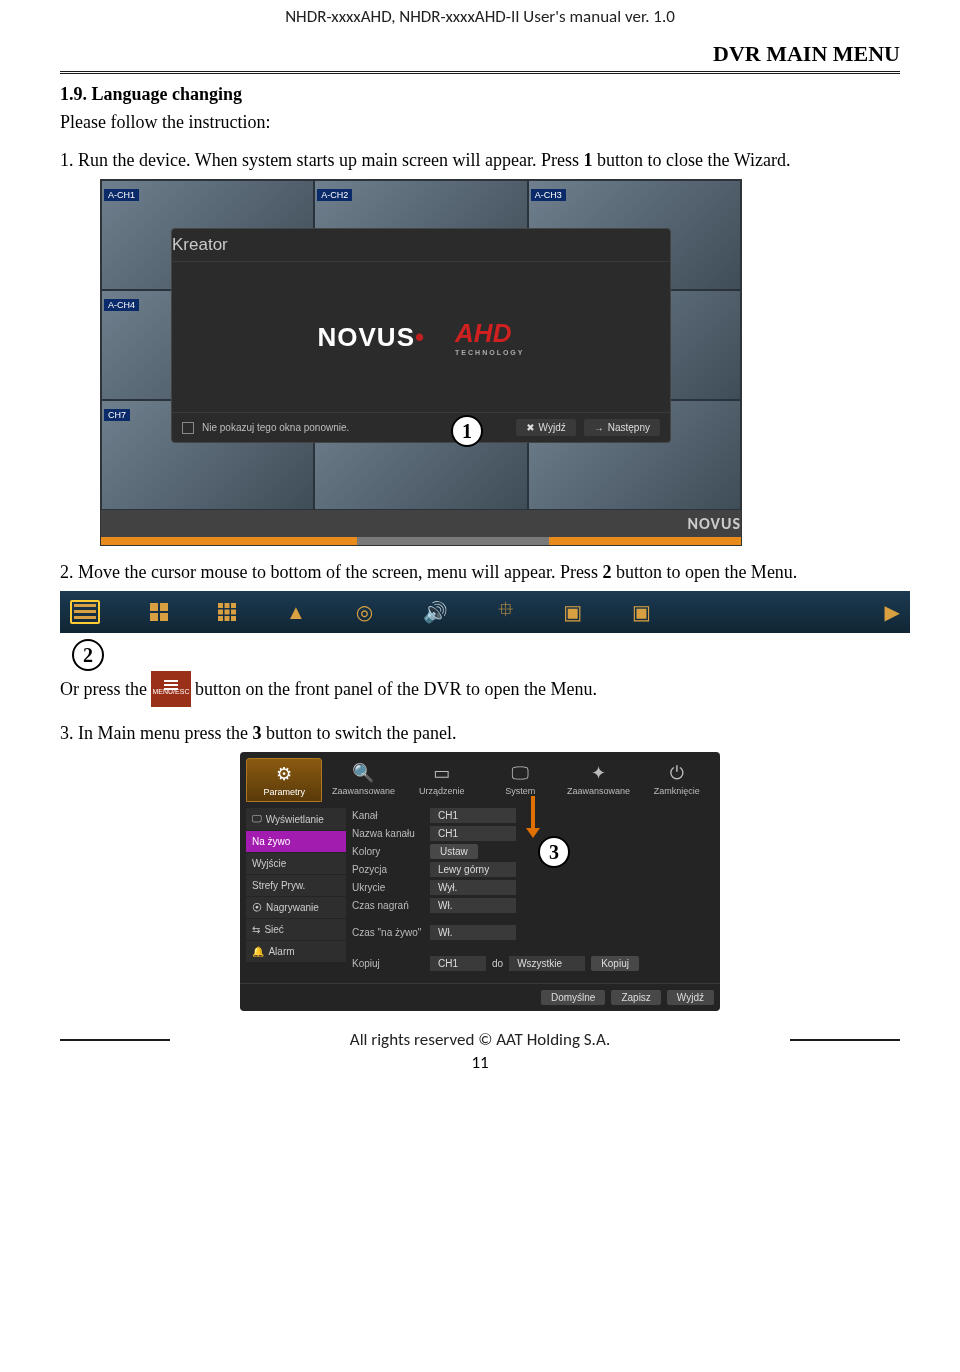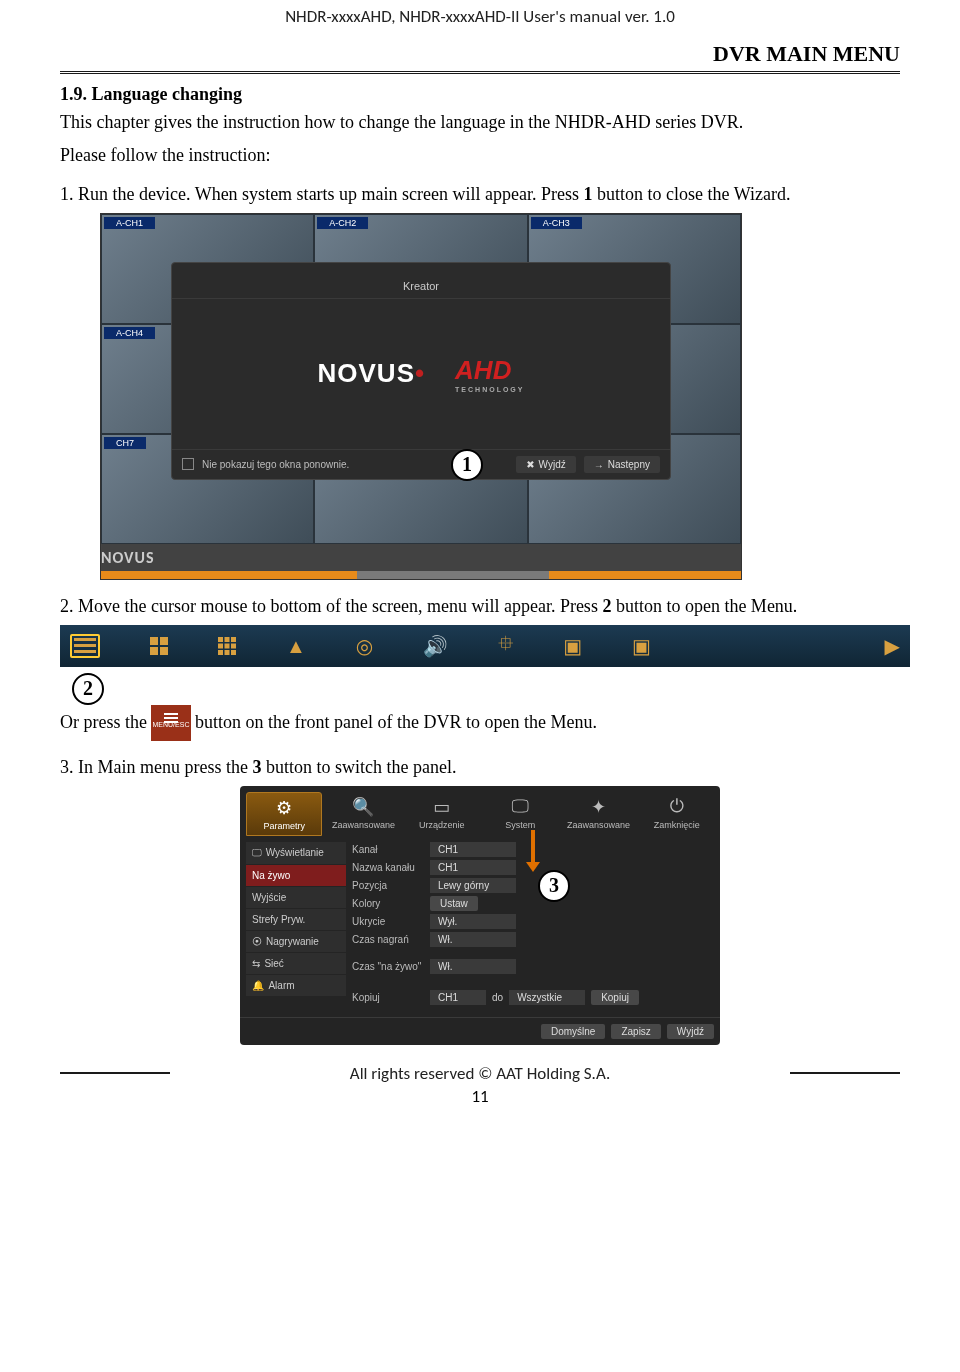--- a/index.html
+++ b/index.html
@@ -66,25 +66,25 @@
     grid-template-columns: 1fr 1fr 1fr;
     height: 330px;
   }
   .cam {
     background: linear-gradient(135deg,#6f7f8d,#3f4d58);
     border: 1px solid #2a333b;
     position: relative;
   }
   .cam-label {
     position: absolute;
-    top: 2px; left: 2px;
+    top: 8px; left: 2px;
     background: #0a2a6a;
     color: #fff;
     font-size: 9px;
-    padding: 1px 12px;
+    padding: 1px 4px;
     font-family: Arial,sans-serif;
   }
   .ts-bar {
     position: absolute;
     top: 0; left: 50%;
     transform: translateX(-50%);
     background: #555;
     color: #fff;
     font-size: 9px;
     padding: 1px 6px;
@@ -95,26 +95,24 @@
     top: 48px;
     left: 70px;
     right: 70px;
     background: #2b2b2b;
     border: 1px solid #444;
     border-radius: 4px;
     padding: 0;
     font-family: Arial,sans-serif;
   }
   .wizard-title {
-    text-align: center;
     color: #c9c9c9;
-    font-size: 11px;
+    font-size: 17px;
     padding: 6px 0;
     border-bottom: 1px solid #3a3a3a;
-    margin-top: 11px;
   }
   .wizard-body {
     height: 150px;
     display: flex;
     align-items: center;
     justify-content: center;
     gap: 30px;
   }
   .novus-logo {
     color: #fff;
@@ -165,21 +163,21 @@
     background: #fff;
     font-family: 'Times New Roman', serif;
     font-weight: bold;
     font-size: 20px;
     display: flex;
     align-items: center;
     justify-content: center;
   }
   .c1 { left: 350px; top: 235px; }
   .novus-bottom {
-    text-align:left;
+    text-align:right;
     color:#ccc;
     font-weight:bold;
     font-size:16px;
     letter-spacing:1px;
     padding:4px 0;
     background:#424242;
   }
   .orange-bar {
     height: 8px;
     background: #e88b1a;
@@ -304,21 +302,21 @@
     gap:1px;
     font-size:10px;
   }
   .mm-side .sitem {
     padding:5px 6px;
     background:#2e2e2e;
     color:#ccc;
     display:flex;align-items:center;gap:4px;
   }
   .mm-side .sitem.active {
-    background:#7f1d1d;
+    background:#a21caf;
     color:#fff;
   }
   .mm-form {
     flex:1;
     display:flex;
     flex-direction:column;
     gap:3px;
     font-size:10px;
   }
   .mm-row {
@@ -389,21 +387,20 @@
 
 <div class="page">
   <div class="top-header">NHDR-xxxxAHD, NHDR-xxxxAHD-II User's manual ver. 1.0</div>
 
   <div class="section-title-wrap">
     <div class="section-title">DVR MAIN MENU</div>
   </div>
   <div class="double-rule"></div>
 
   <div class="subsection">1.9. Language changing</div>
-  <p class="body-text">This chapter gives the instruction how to change the language in the NHDR-AHD series DVR.</p>
   <p class="body-text">Please follow the instruction:</p>
 
   <p class="step-text">
     <span>1. Run the device. When system starts up main screen will appear. Press </span><span class="bnum">1</span><span> button to close the Wizard.</span>
   </p>
 
   <div class="screenshot1">
     <div class="ts-bar">01/20/2015 15:48:33</div>
     <div class="cams">
       <div class="cam">
@@ -547,26 +544,26 @@
       <div class="mm-form">
         <div class="mm-row">
             <span class="lbl">Kanał</span>
             <span class="mm-val">CH1</span>
           </div>
         <div class="mm-row">
             <span class="lbl">Nazwa kanału</span>
             <span class="mm-val">CH1</span>
           </div>
         <div class="mm-row">
+            <span class="lbl">Kolory</span>
+            <span class="mm-btn">Ustaw</span>
+          </div>
+        <div class="mm-row">
             <span class="lbl">Pozycja</span>
             <span class="mm-val">Lewy górny</span>
-          </div>
-        <div class="mm-row">
-            <span class="lbl">Kolory</span>
-            <span class="mm-btn">Ustaw</span>
           </div>
         <div class="mm-row">
             <span class="lbl">Ukrycie</span>
             <span class="mm-val">Wył.</span>
           </div>
         <div class="mm-row">
             <span class="lbl">Czas nagrań</span>
             <span class="mm-val">Wł.</span>
           </div>
         <div style="height:6px"></div>

